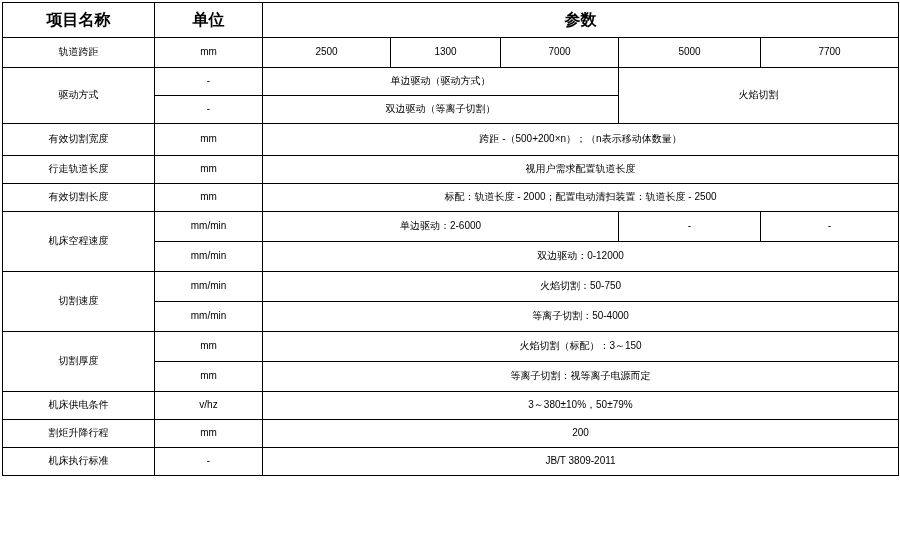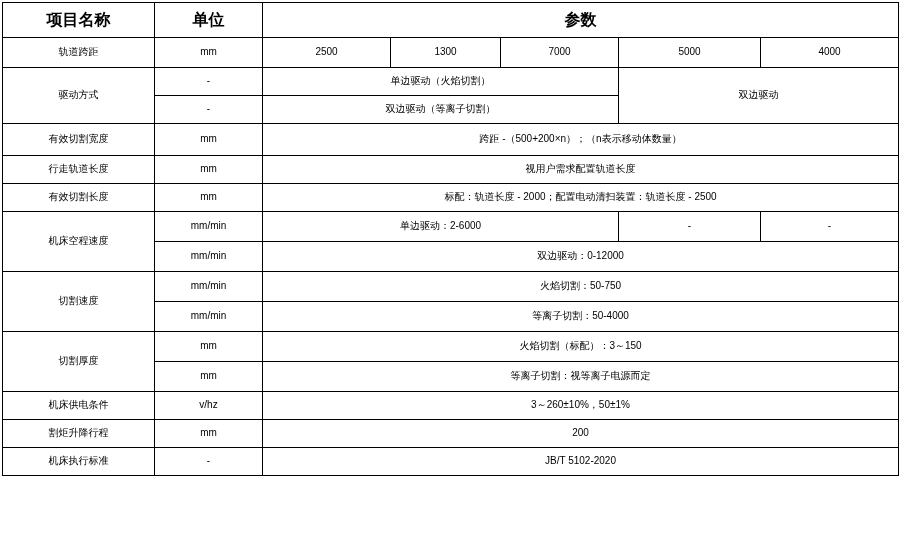--- a/index.html
+++ b/index.html
@@ -72,28 +72,28 @@
       <td colspan="5">参数</td>
     </tr>
 
     <tr class="r30">
       <td class="name-cell">轨道跨距</td>
       <td>mm</td>
       <td>2500</td>
       <td>1300</td>
       <td>7000</td>
       <td>5000</td>
-      <td>4000</td>
+      <td>7700</td>
     </tr>
 
     <tr class="r28">
       <td class="name-cell" rowspan="2">驱动方式</td>
       <td class="dash">-</td>
-      <td colspan="3">单边驱动（火焰切割）</td>
-      <td colspan="2" rowspan="2">双边驱动</td>
+      <td colspan="3">单边驱动（驱动方式）</td>
+      <td colspan="2" rowspan="2">火焰切割</td>
     </tr>
     <tr class="r28">
       <td class="dash">-</td>
       <td colspan="3">双边驱动（等离子切割）</td>
     </tr>
 
     <tr class="r32">
       <td class="name-cell">有效切割宽度</td>
       <td>mm</td>
       <td colspan="5">跨距 -（500+200×n）；（n表示移动体数量）</td>
@@ -139,28 +139,28 @@
       <td colspan="5">火焰切割（标配）：3～150</td>
     </tr>
     <tr class="r30">
       <td>mm</td>
       <td colspan="5">等离子切割：视等离子电源而定</td>
     </tr>
 
     <tr class="r28">
       <td class="name-cell">机床供电条件</td>
       <td>v/hz</td>
-      <td colspan="5">3～260±10%，50±1%</td>
+      <td colspan="5">3～380±10%，50±79%</td>
     </tr>
 
     <tr class="r28">
       <td class="name-cell">割炬升降行程</td>
       <td>mm</td>
       <td colspan="5">200</td>
     </tr>
 
     <tr class="r28">
       <td class="name-cell">机床执行标准</td>
       <td class="dash">-</td>
-      <td colspan="5">JB/T  5102-2020</td>
+      <td colspan="5">JB/T  3809-2011</td>
     </tr>
   </tbody>
 </table>
 
 </body></html>

